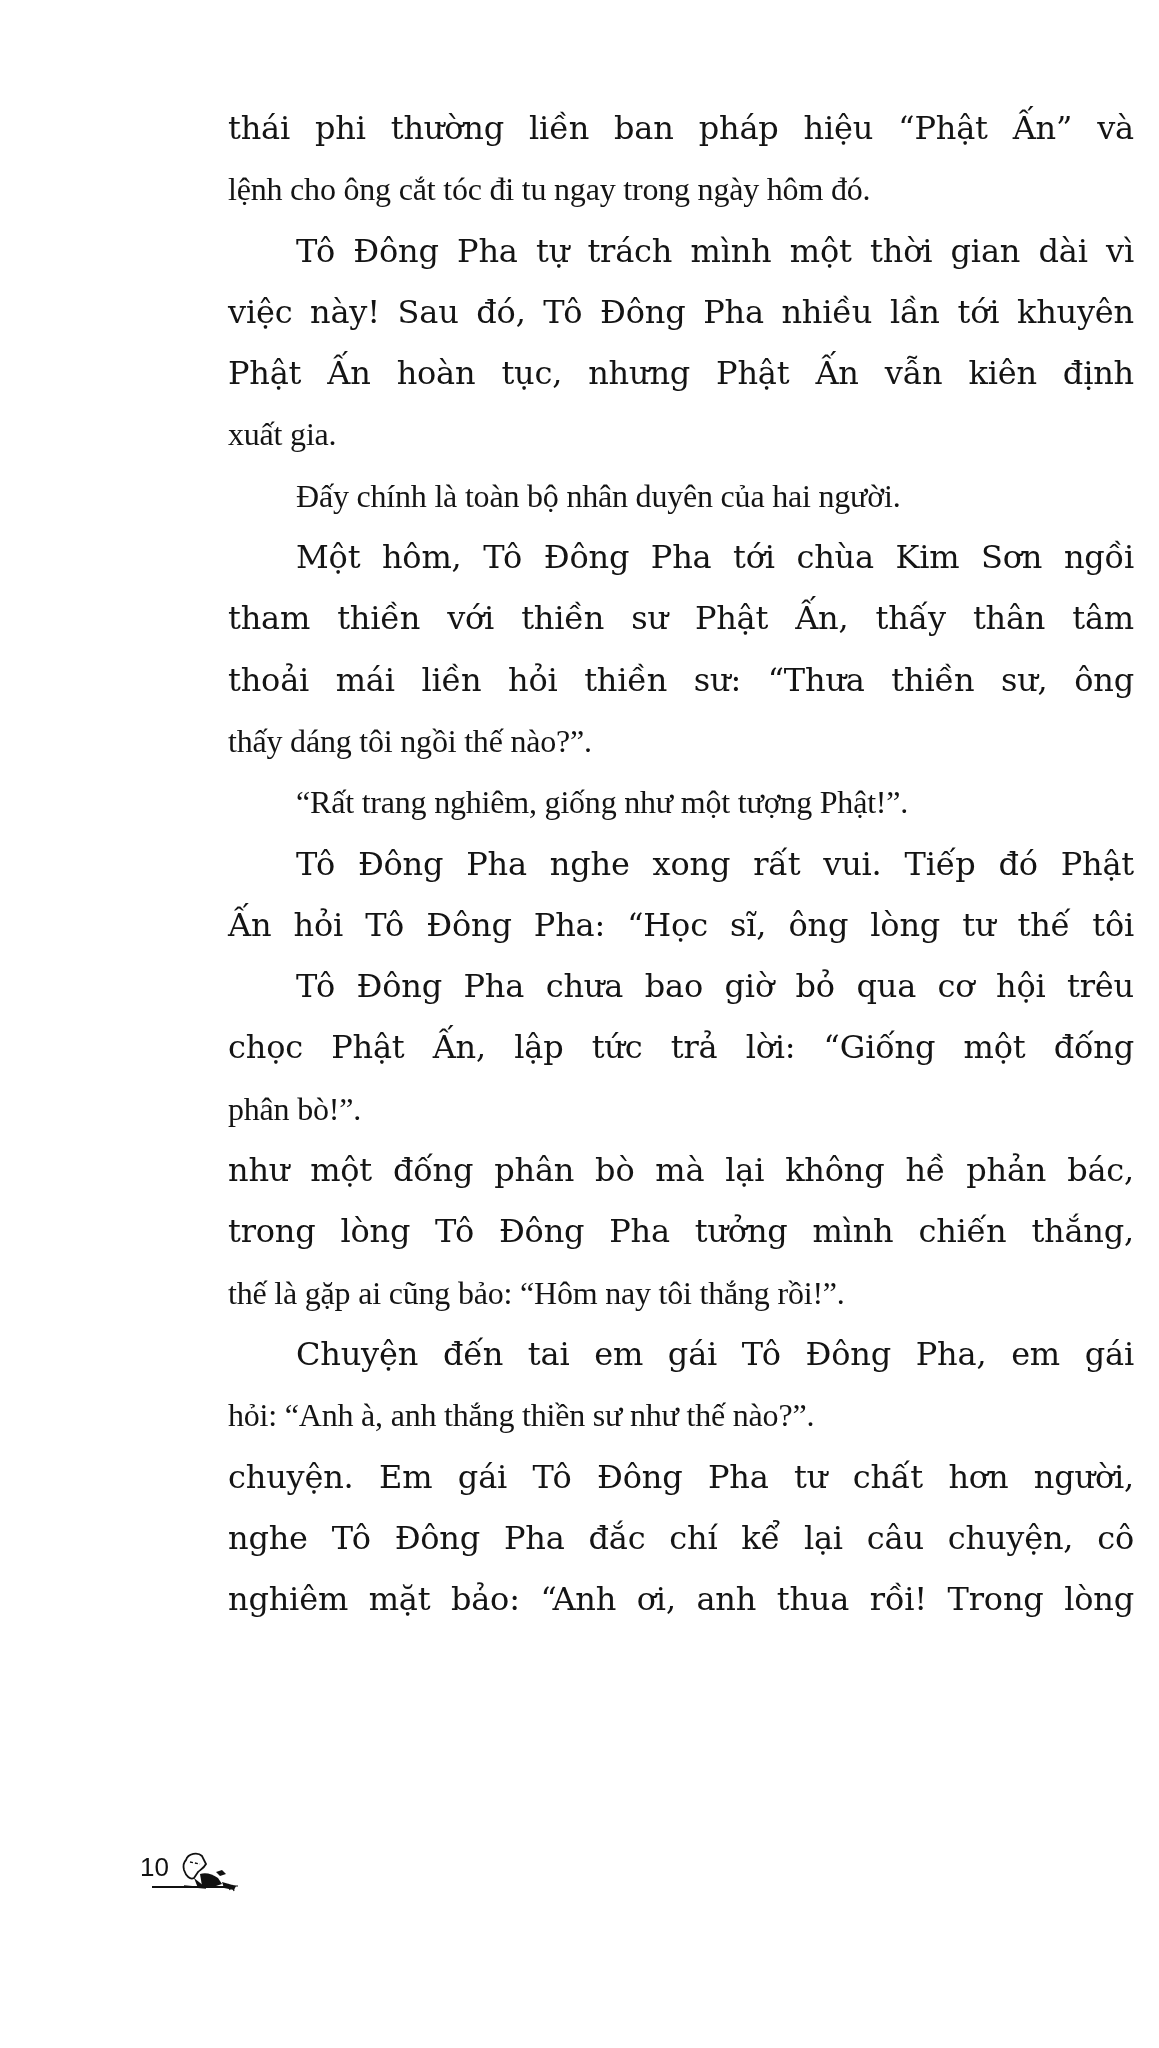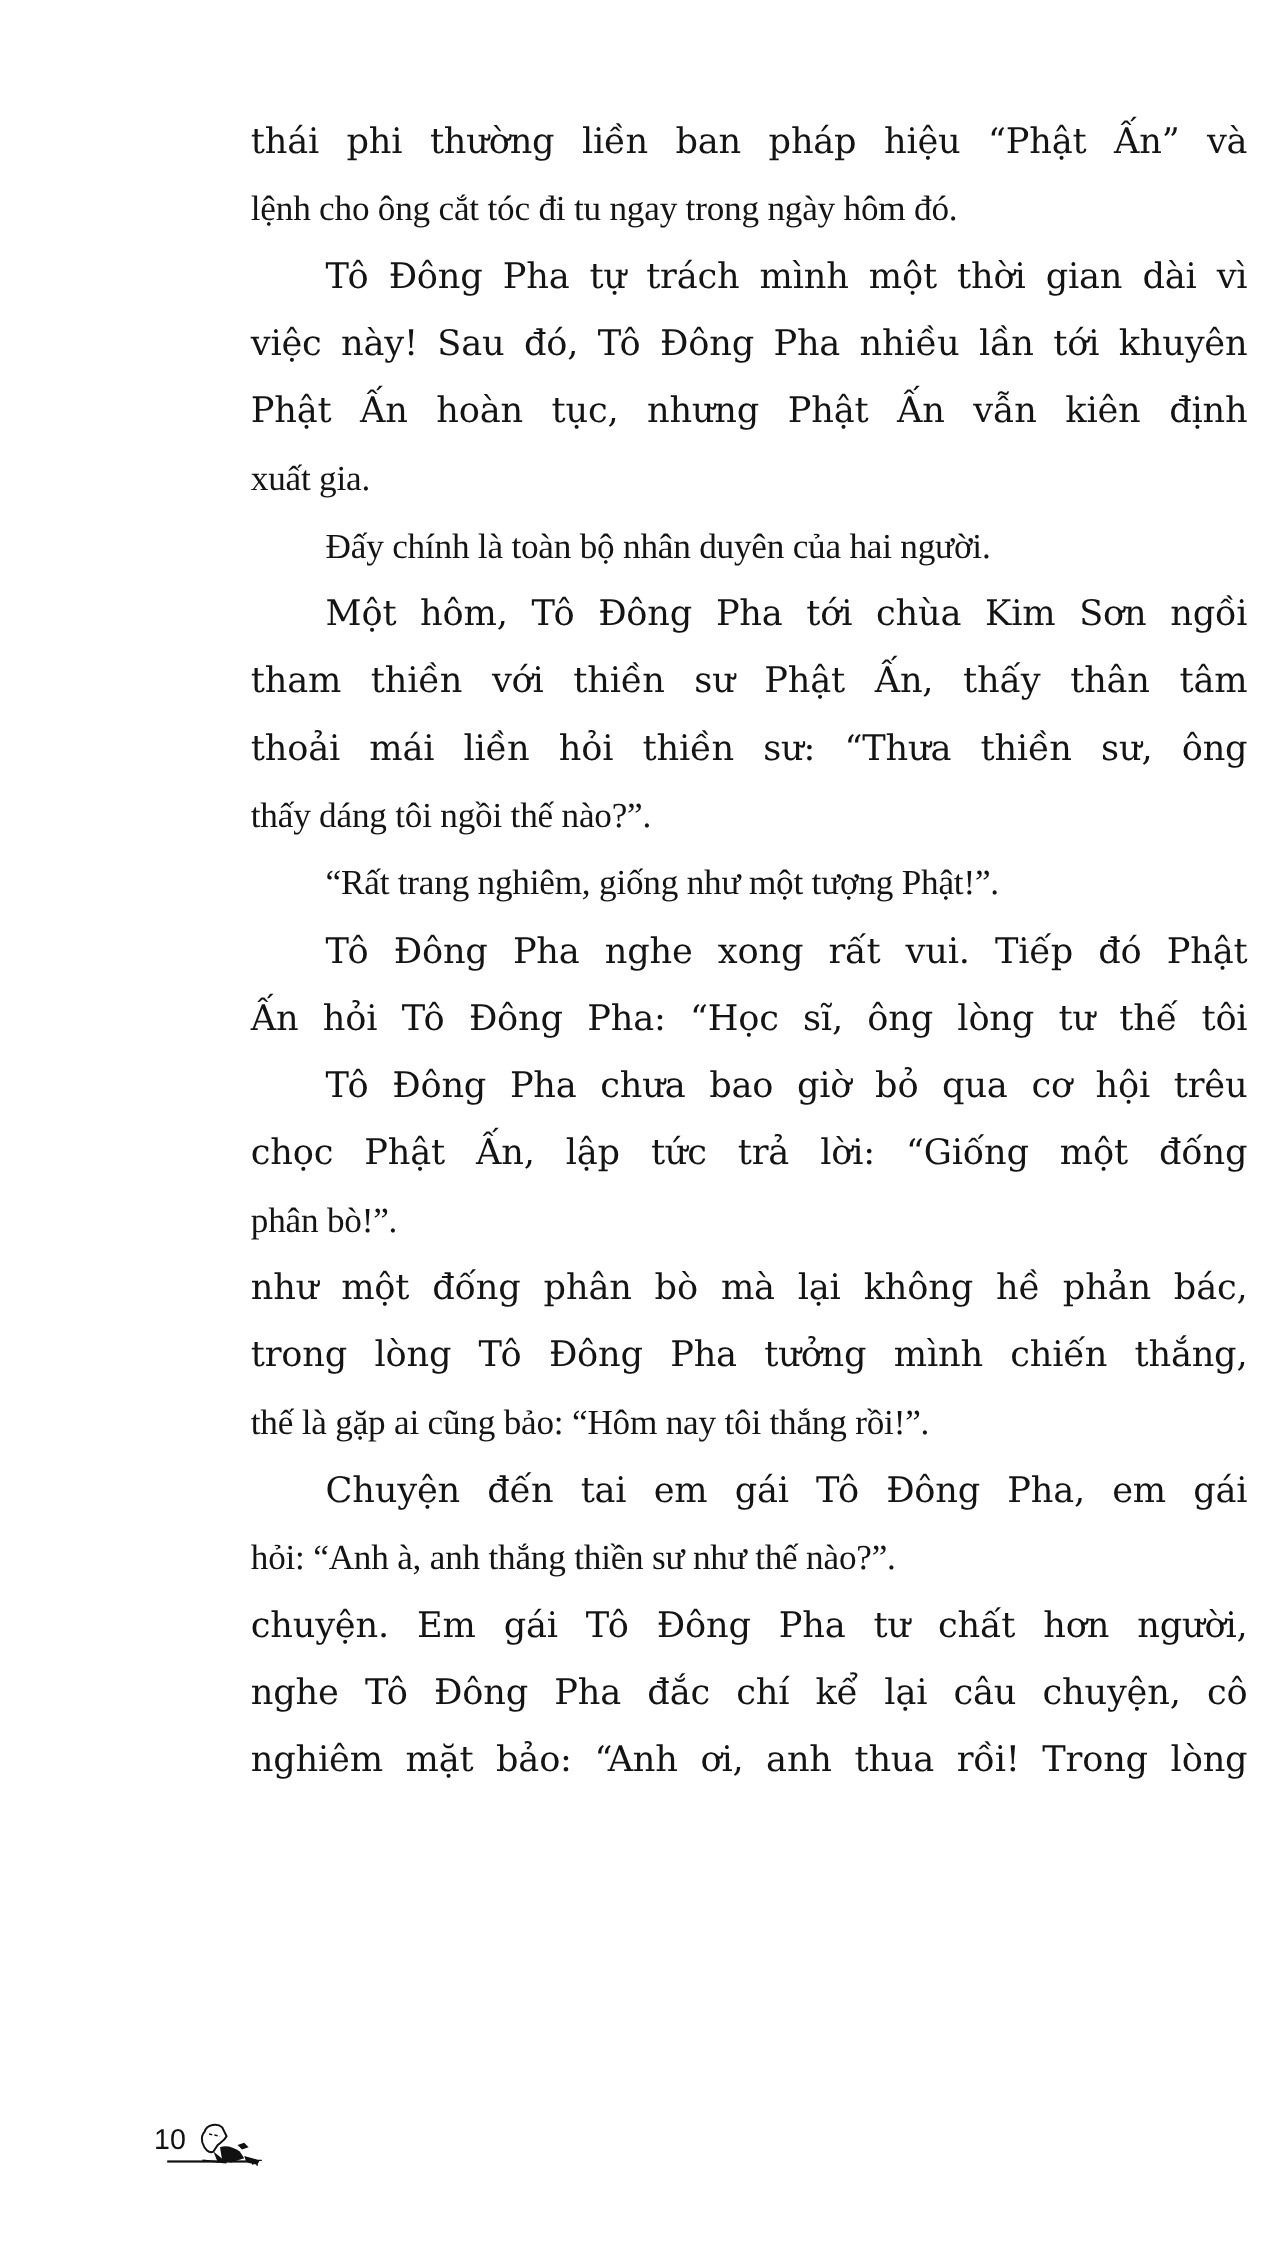--- a/index.html
+++ b/index.html
@@ -37,21 +37,21 @@
       white-space: nowrap;
       text-align: justify;
       text-align-last: justify;
       letter-spacing: -0.2px;
     }
     .line.indent { padding-left: 68px; }
     .line.last { text-align-last: left; font-family: Liberation Serif, serif; }
     .footer {
       position: absolute;
       left: 138px;
-      top: 1928px;
+      top: 1850px;
       height: 48px;
       width: 170px;
     }
     .page-number {
       position: absolute;
       left: 2px;
       top: 2px;
       font-family: "Liberation Sans", sans-serif;
       font-size: 26px;
       color: #111;

